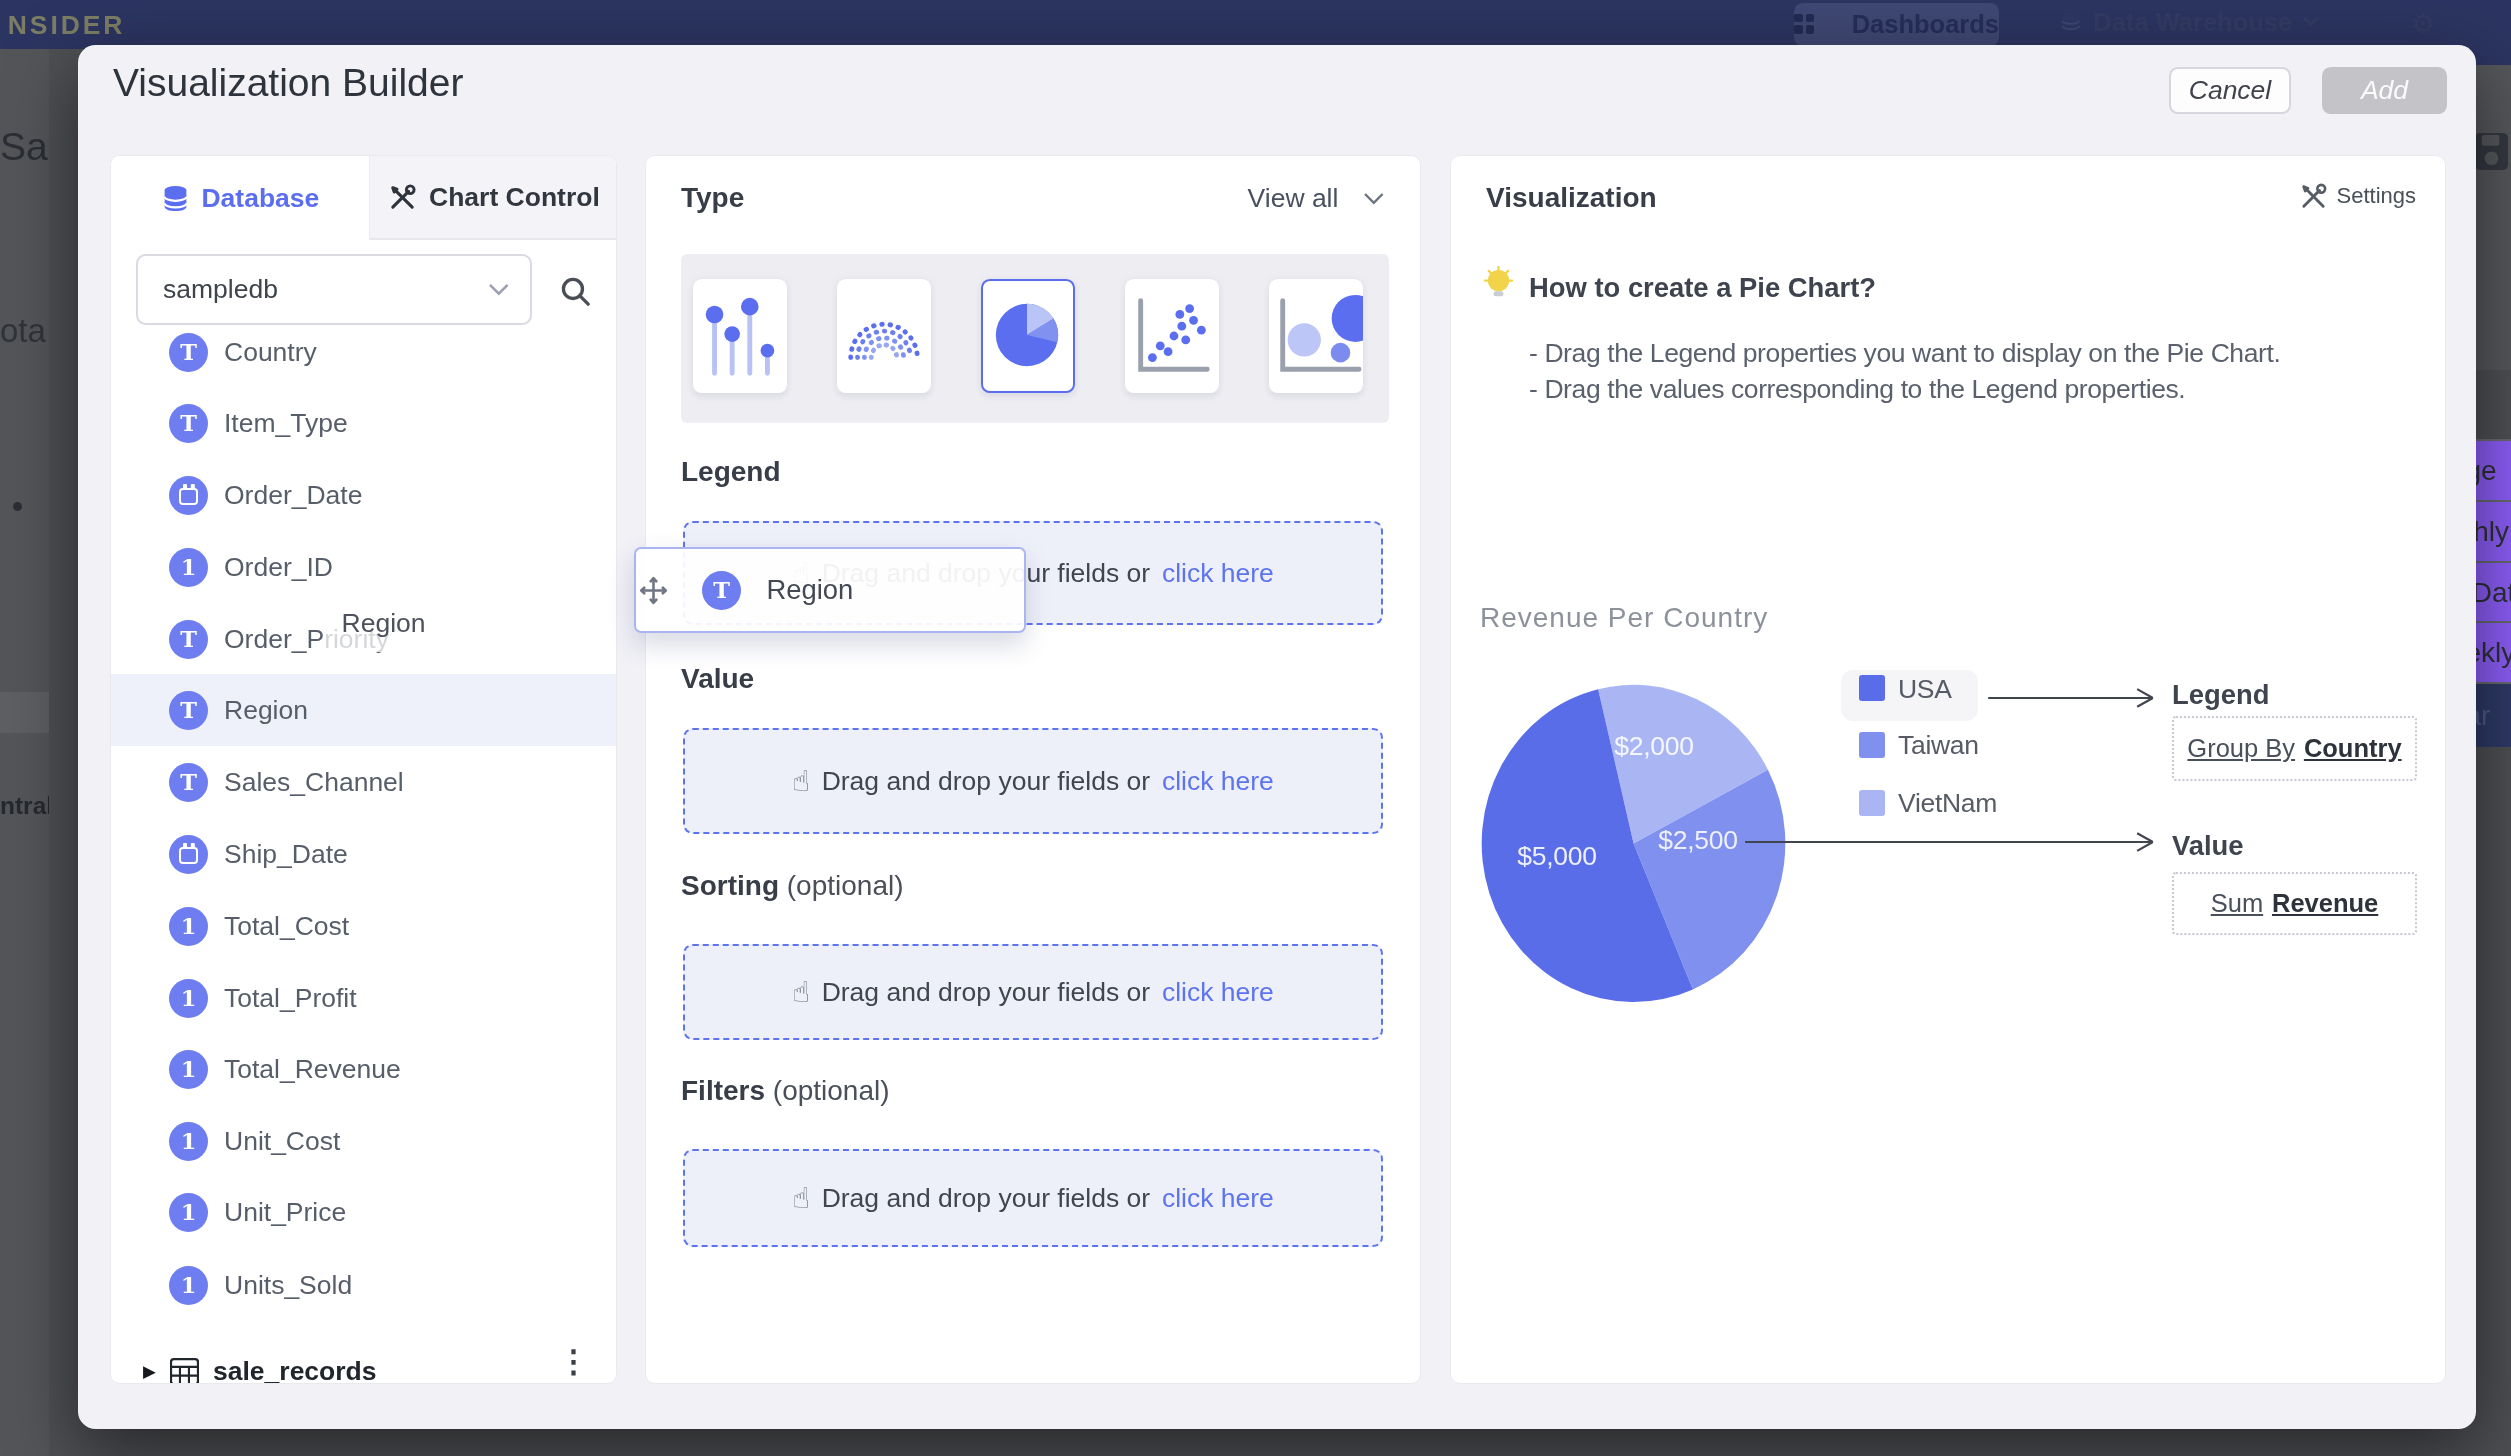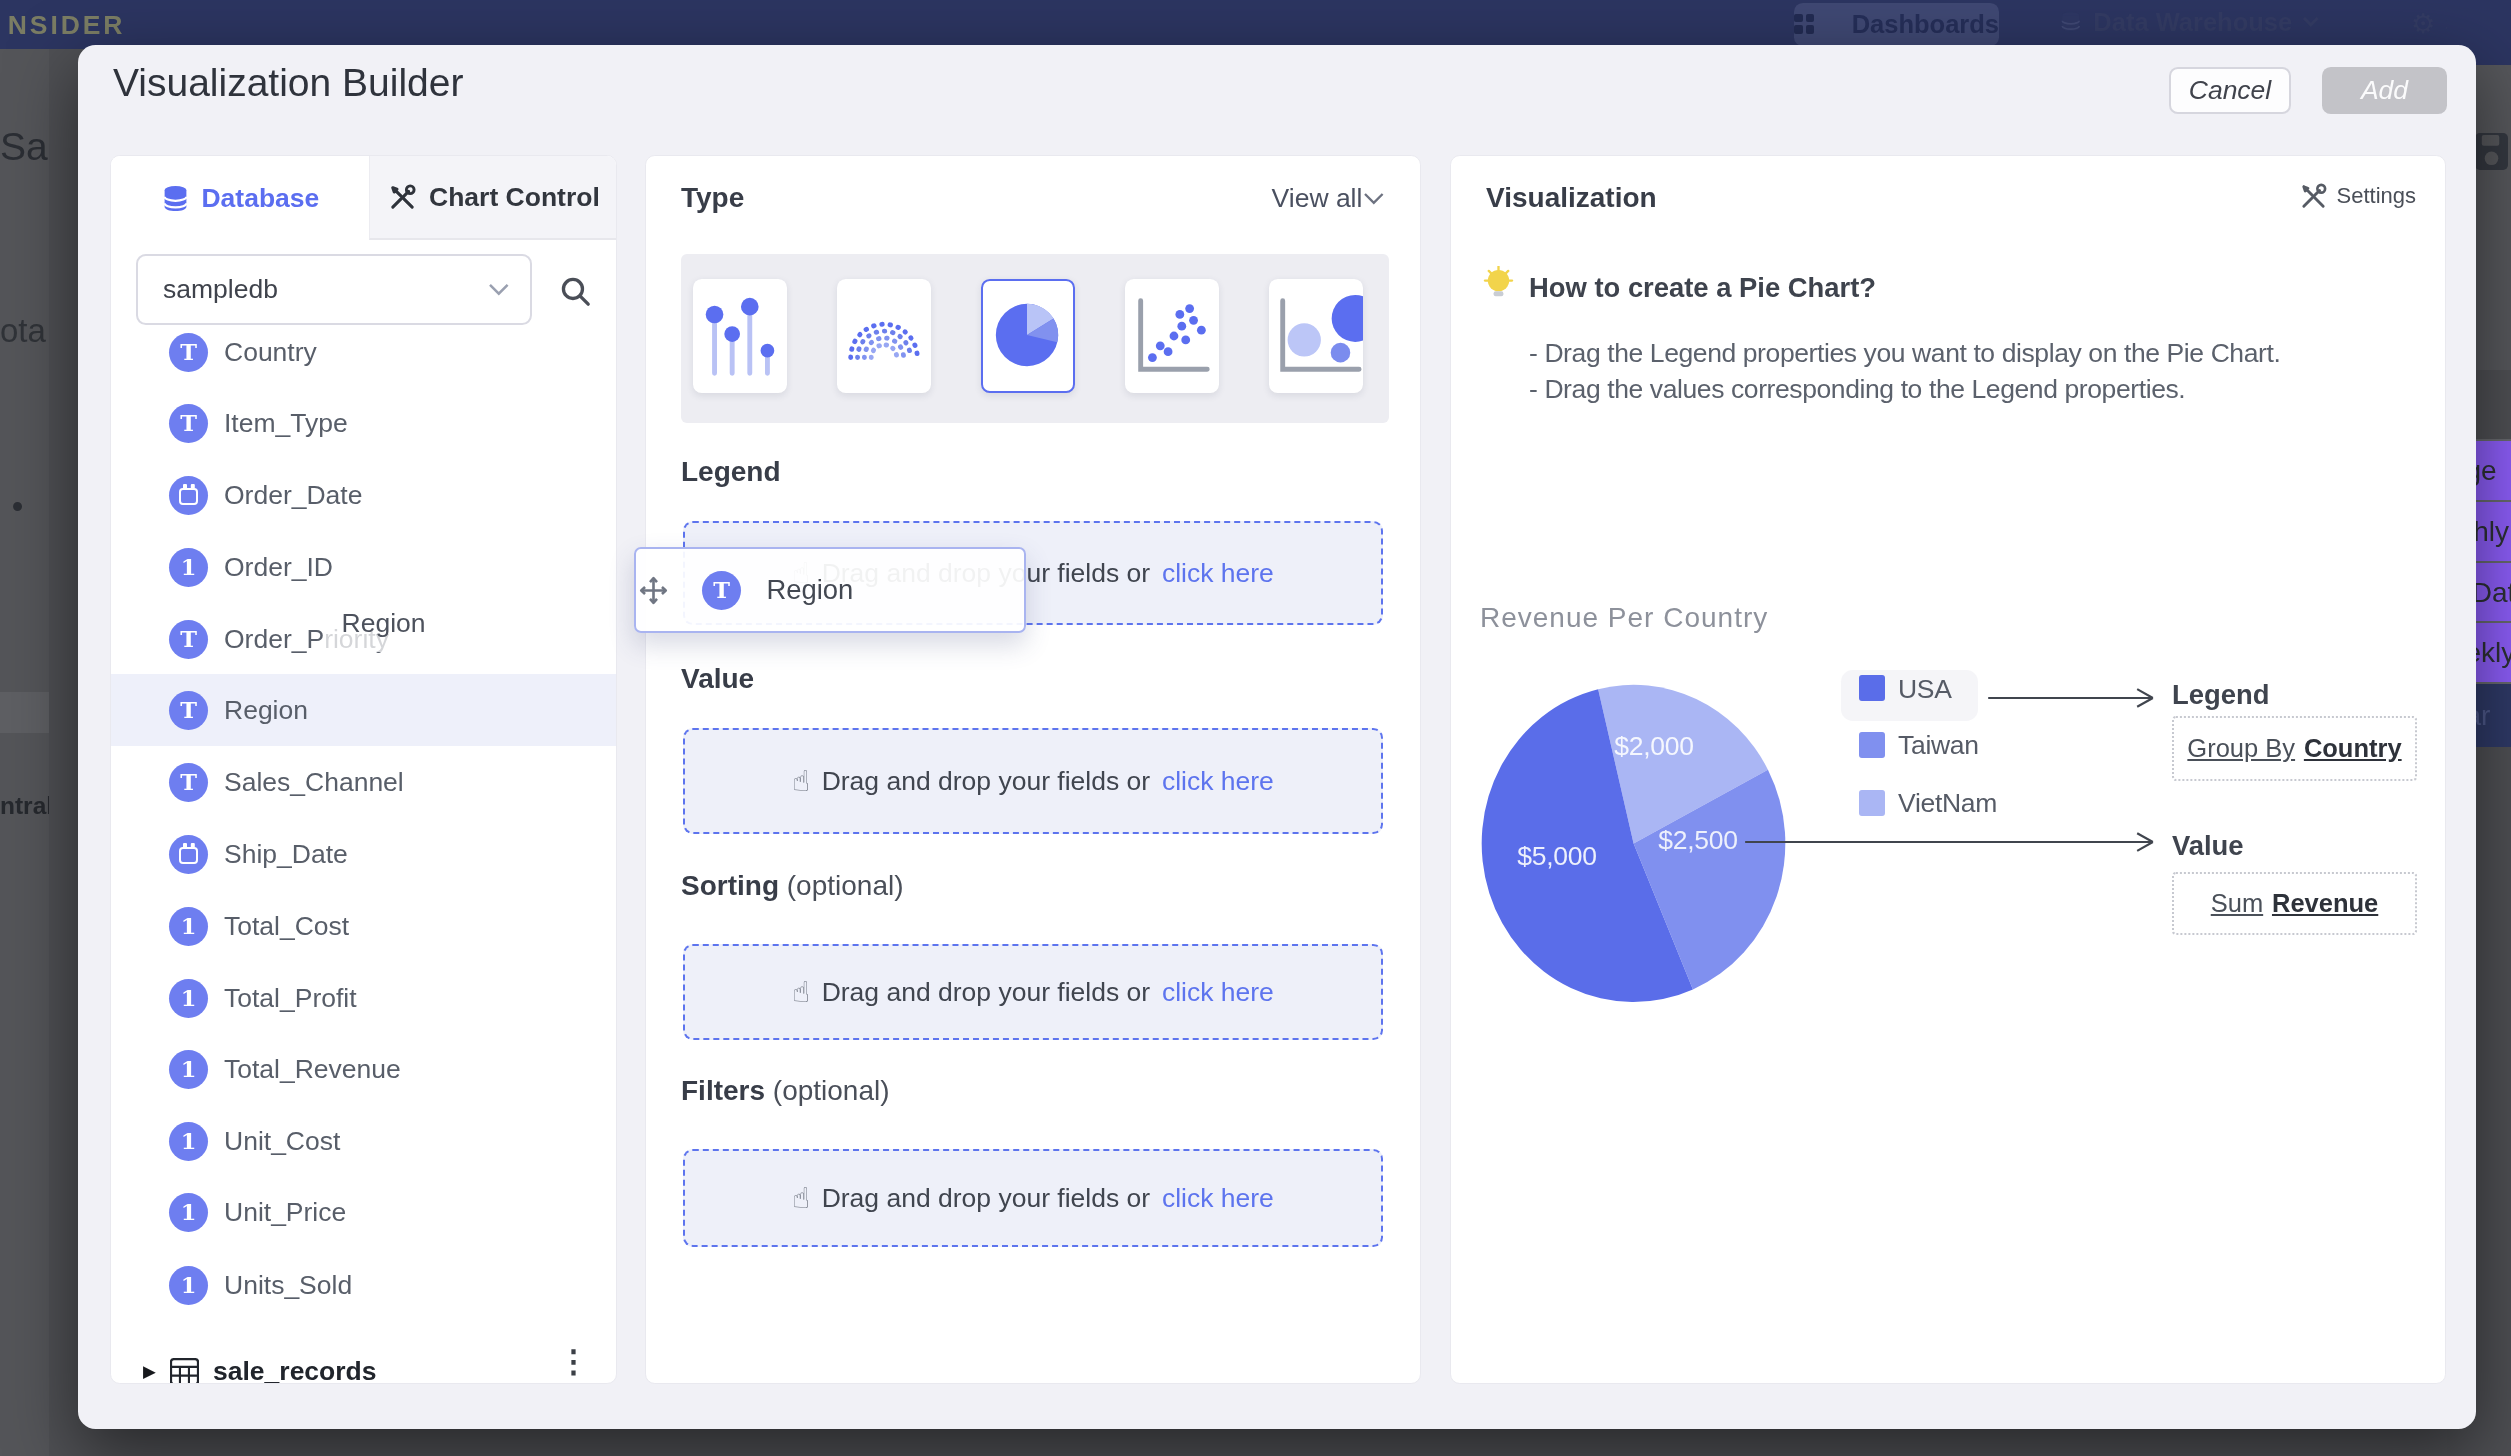--- a/index.html
+++ b/index.html
@@ -57,21 +57,21 @@
   .drag-ghost-inline { position:absolute; left:213px; top:439px; width:267px; height:57px; background:rgba(255,255,255,.75);
                        display:flex; align-items:center; font-size:26.5px; color:#4c515c; padding-left:17.6px; z-index:3; }
   .tbl-row { left:0; top:1181px; width:507px; height:69px; display:flex; align-items:center; }
   .tbl-caret { position:absolute; left:32px; font-size:16.7px; color:#17191d; }
   .tbl-name { margin-left:102px; font-size:26.5px; font-weight:bold; color:#21252c; }
   .kebab { position:absolute; right:29px; top:5.9px; font-size:31px; color:#3b3f46; font-weight:bold; }
 
   
   .h-sec { font-size:28px; font-weight:bold; color:#383d48; white-space:nowrap; }
   .h-opt { font-weight:normal; color:#4a4f59; }
-  .viewall { right:35px; top:27.4px; display:flex; align-items:center; gap:1px; font-size:26.5px; color:#4a5060; cursor:pointer; }
+  .viewall { right:35px; top:27.4px; display:flex; align-items:center; gap:25px; font-size:26.5px; color:#4a5060; cursor:pointer; }
   .type-strip { left:35px; top:98px; width:708px; height:169px; background:#ededf2; border-radius:5.9px; }
   .tcard { position:absolute; top:24.5px; width:94px; height:114px; background:#fff; border-radius:8.8px;
            box-shadow:0 2.9px 7.8px rgba(40,45,80,.10); overflow:hidden; cursor:pointer; }
   .tcard.sel { border:2.9px solid #5b6ef0; }
   .dropzone { left:37px; width:700px; border:2.9px dashed #5d74ee; border-radius:9.8px; background:#eef0f9;
               display:flex; align-items:center; justify-content:center; gap:11.8px; font-size:26.5px; color:#40454f; }
   .dz-link { color:#5d74ee; cursor:pointer; }
   .tapglyph { font-family:"DejaVu Sans", sans-serif; font-size:29px; color:#6a707c; }
   .chip { left:556px; top:502px; width:392px; height:86px; background:rgba(255,255,255,.93); border:2px solid #a9b4f0;
           border-radius:6.9px; box-shadow:0 11.8px 25.5px rgba(60,70,120,.20); z-index:20; display:flex; align-items:center; }

